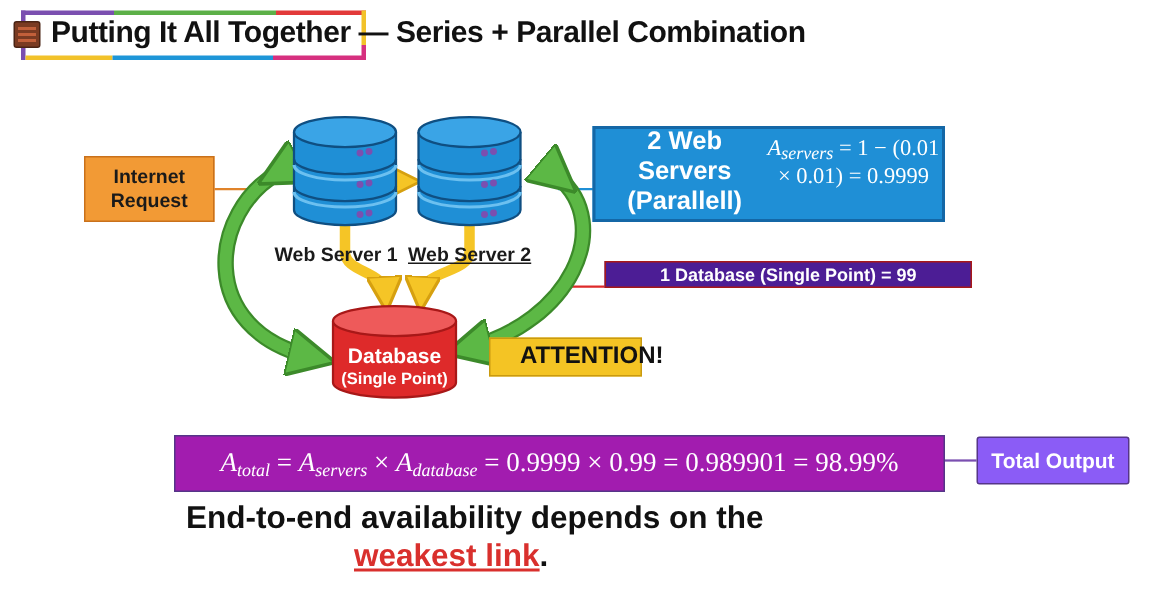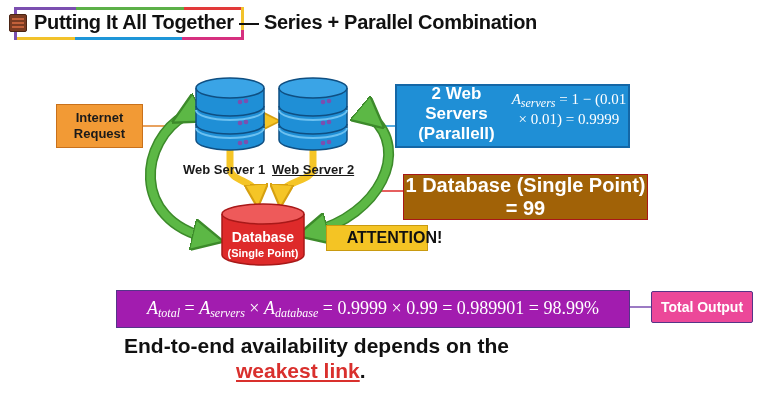--- a/index.html
+++ b/index.html
@@ -20,24 +20,24 @@
   .title-icon { position: absolute; left: 9px; top: 14px; width: 18px; height: 18px; background: #7a3b22; border: 1px solid #4a2414; border-radius: 2px; }
   .title-icon::before { content: ""; position: absolute; left: 2px; right: 2px; top: 3px; height: 2px; background: #c2603a; box-shadow: 0 4px 0 #c2603a, 0 8px 0 #c2603a; }
   .title-text { position: absolute; left: 34px; top: 11px; font-size: 20px; font-weight: bold; letter-spacing: -0.3px; white-space: nowrap; color: #111; }
 
   
   .box { position: absolute; display: flex; align-items: center; justify-content: center; text-align: center; }
   .internet { left: 56px; top: 104px; width: 87px; height: 44px; background: #f29a35; border: 1.5px solid #c9711b; font-size: 13px; font-weight: bold; line-height: 16px; color: #1a1a1a; }
   .servers-box { left: 395px; top: 84px; width: 235px; height: 64px; background: #1f8fd6; border: 2px solid #1467a6; flex-direction: row; align-items: flex-start; padding-left: 6px; color: #fff; }
   .servers-title { font-size: 17px; font-weight: bold; margin-top: -2px; }
   .servers-formula { font-family: "Liberation Serif", serif; font-size: 15px; margin-top: 5px; }
-  .db-box { left: 403px; top: 174px; width: 245px; height: 46px; background: #a16207; border: 1.5px solid #a81818; color: #fff; font-size: 20px; font-weight: bold; }
+  .db-box { left: 403px; top: 174px; width: 245px; height: 18px; background: #4c1d95; border: 1.5px solid #a81818; color: #fff; font-size: 12px; font-weight: bold; }
   .attention { left: 326px; top: 225px; width: 102px; height: 26px; background: #f4c424; border: 1.5px solid #c99a10; font-size: 16px; font-weight: bold; color: #111; padding-left: 35px; }
   .total-box { left: 116px; top: 290px; width: 514px; height: 38px; background: #a21caf; border: 1.5px solid #553588; color: #fff; font-family: "Liberation Serif", serif; font-size: 18px; }
-  .output-box { left: 651px; top: 291px; width: 102px; height: 32px; background: #ec4899; border: 1.5px solid #553588; color: #fff; font-size: 14px; font-weight: bold; border-radius: 2px; }
+  .output-box { left: 651px; top: 291px; width: 102px; height: 32px; background: #8b5cf6; border: 1.5px solid #553588; color: #fff; font-size: 14px; font-weight: bold; border-radius: 2px; }
   .sub { font-style: italic; font-size: 12px; vertical-align: -3px; }
   .it { font-style: italic; }
 
   .lbl { position: absolute; font-size: 13px; font-weight: bold; color: #1a1a1a; white-space: nowrap; }
   .ws1 { left: 183px; top: 162px; }
   .ws2 { left: 272px; top: 162px; text-decoration: underline; }
   .db-label { position: absolute; left: 222px; top: 229px; width: 82px; text-align: center; color: #fff; }
   .db-label .l1 { font-size: 14px; font-weight: bold; display: block; }
   .db-label .l2 { font-size: 11px; font-weight: bold; display: block; margin-top: 2px; }
 

